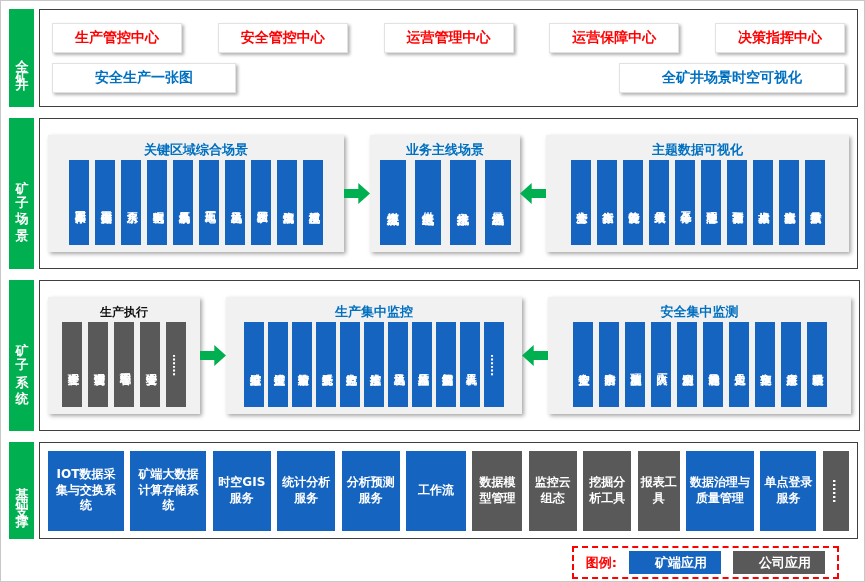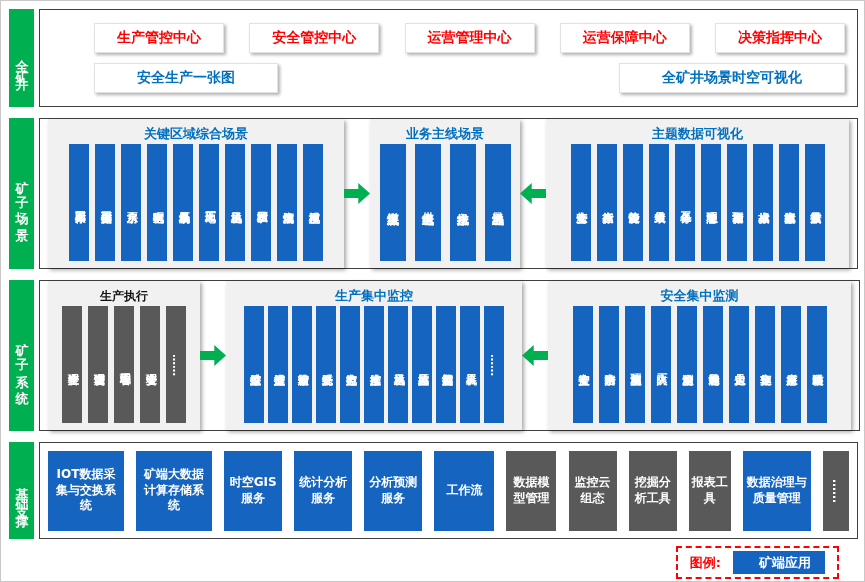--- a/index.html
+++ b/index.html
@@ -16,29 +16,29 @@
   .band-label { width:25px; background:#00b050; color:#fff; font-weight:700; font-size:13px;
     writing-mode:vertical-rl; text-orientation:upright;
     display:flex; align-items:center; justify-content:center; }
   .ls-sm { letter-spacing:9px; text-indent:9px; }
   .ls-lg { letter-spacing:16px; text-indent:16px; }
 
   .band-box { flex:1; border:1px solid #3f3f3f; background:#fff; }
 
   
   .mine-box { display:flex; flex-direction:column; justify-content:space-evenly; padding:2px 12px; }
-  .center-row, .apps-row { display:flex; justify-content:space-between; align-items:center;margin-left:42px; }
+  .center-row, .apps-row { display:flex; justify-content:space-between; align-items:center; }
   .app-box { height:30px; display:flex; align-items:center; justify-content:center;
     font-weight:700; font-size:14px; background:#fff; border:1px solid #e2e2e2;
     box-shadow:2px 2px 3px rgba(0,0,0,.3); white-space:nowrap; }
   .center-row .app-box { color:#ff0000; padding:0 22px; }
   .apps-row .app-box { color:#0070c0; padding:0 42px; }
 
   
-  .flexrow { display:flex; align-items:center; justify-content:space-between; padding:0 8px; }
+  .flexrow { display:flex; align-items:center; justify-content:space-between; padding:16px 8px; }
   .panel { height:100%; background:#f1f1f1; box-shadow:2px 2px 4px rgba(0,0,0,.35);
     display:flex; flex-direction:column; padding:5px 6px 7px; }
   .panel-title { flex:0 0 20px; line-height:20px; text-align:center; font-weight:700;
     font-size:13px; color:#0070c0; white-space:nowrap; }
   .panel-title.dark-title { color:#111; font-size:12px; }
   .vrow { flex:1; display:flex; justify-content:center; align-items:stretch; gap:6px; }
   .vrow.tight { gap:4px; }
   .vrow.wide { gap:9px; }
   .vbox { width:20px; background:#1565c0; color:#fff; font-weight:700; font-size:11px;
     writing-mode:vertical-rl; display:flex; align-items:center; justify-content:center; }
@@ -202,22 +202,24 @@
       <div class="fb" style="width:76px">矿端大数据计算存储系统</div>
       <div class="fb" style="width:58px">时空GIS服务</div>
       <div class="fb" style="width:58px">统计分析服务</div>
       <div class="fb" style="width:58px">分析预测服务</div>
       <div class="fb" style="width:60px">工作流</div>
       <div class="fb dark" style="width:50px">数据模型管理</div>
       <div class="fb dark" style="width:48px">监控云组态</div>
       <div class="fb dark" style="width:48px">挖掘分析工具</div>
       <div class="fb dark" style="width:42px">报表工具</div>
       <div class="fb" style="width:68px">数据治理与质量管理</div>
+      <div class="fb" style="width:56px">单点登录服务</div>
       <div class="fb dark fdots" style="width:26px">……</div>
     </div>
   </section>
 
   <div class="legend">
     <span class="legend-title">图例:</span>
     <span class="legend-chip blue">矿端应用</span>
+    <span class="legend-chip dark">公司应用</span>
   </div>
 
 </div>
 
 </body></html>

